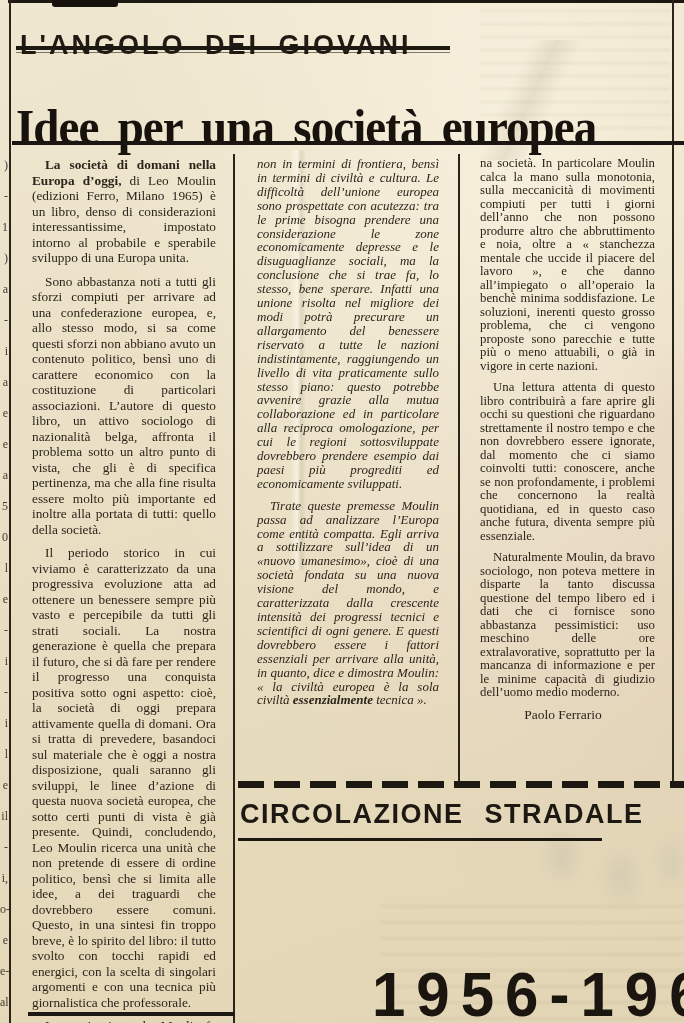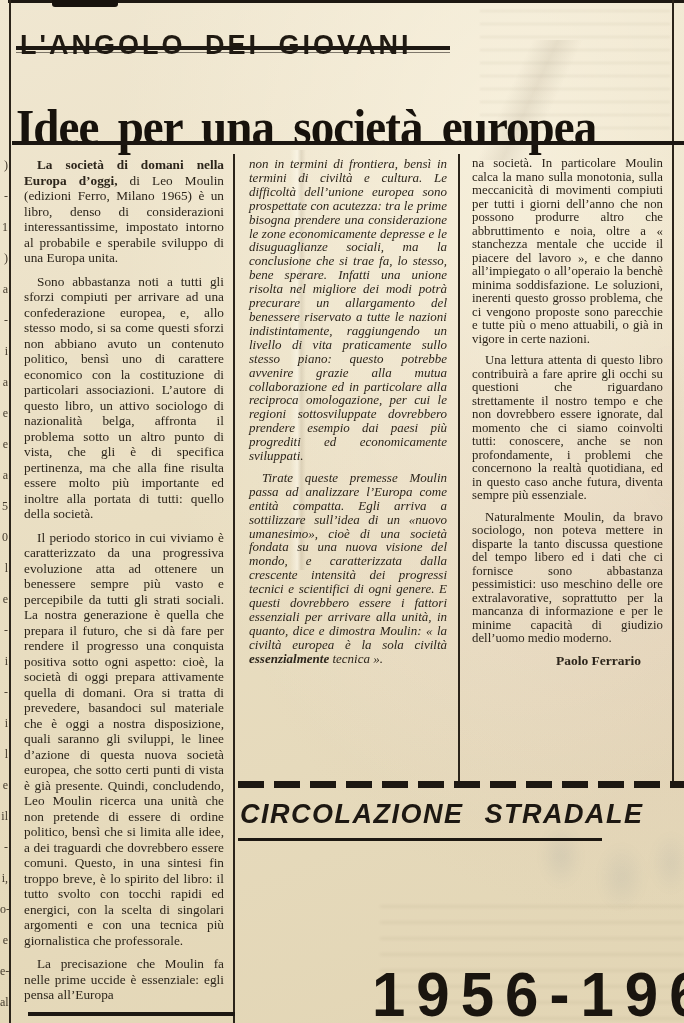--- a/index.html
+++ b/index.html
@@ -53,32 +53,32 @@
     font-size:27px;letter-spacing:3px;word-spacing:9px;color:#201a12;white-space:nowrap;margin-top:29px;}
   .kicker-rule{position:absolute;top:46px;left:16px;width:434px;height:4px;background:#1d1812;}
   .kicker-rule::after{content:"";position:absolute;top:6px;left:0;width:100%;height:1px;background:rgba(29,24,18,.55);}
   .headline{position:absolute;top:64px;left:16px;width:672px;
     font-family:"Liberation Serif", serif;font-weight:bold;font-size:50px;
     letter-spacing:-1px;word-spacing:9px;color:var(--headline-ink);
     transform:scaleX(.94);transform-origin:left top;white-space:nowrap;}
   .headline-rule{position:absolute;top:141px;left:12px;width:672px;height:4px;background:#1b1611;}
   
   .col{position:absolute;top:157px;text-align:justify;color:var(--ink);}
-  .col p{margin:0 4px 8px;text-indent:13px;}
+  .col p{margin:0 12px 8px;text-indent:13px;}
   .col p.flush{text-indent:0;}
   .col-1{left:20px;width:208px;font-size:13.3px;line-height:15.5px;}
   .col-2{left:245px;width:206px;font-size:13px;line-height:13.9px;font-style:italic;}
   .col-3{left:468px;width:199px;font-size:12.8px;line-height:13.5px;}
   .lead-bold{font-weight:bold;}
-  .byline{margin-top:12px;text-align:right;padding-right:22px;font-weight:bold;font-size:13.5px;text-indent:0;}
+  .byline{margin-top:12px;text-align:center;padding-right:22px;font-weight:normal;font-size:13.5px;text-indent:0;}
   
   .dashed-rule{position:absolute;top:781px;left:238px;width:446px;height:7px;
     background:repeating-linear-gradient(90deg,#1d1812 0 26px,transparent 26px 36px);}
   .kicker2{position:absolute;top:799px;left:240px;
-    font-family:"Liberation Sans", sans-serif;font-weight:bold;font-style:italic;
+    font-family:"Liberation Sans", sans-serif;font-weight:bold;
     font-size:27px;letter-spacing:1.5px;word-spacing:12px;color:#1d1812;white-space:nowrap;}
   .kicker2-rule{position:absolute;top:838px;left:238px;width:364px;height:3px;background:#1d1812;}
   .big-headline-wrap{position:absolute;top:848px;left:236px;width:448px;height:116px;overflow:hidden;}
   .big-headline{font-family:"Liberation Sans", sans-serif;font-weight:bold;font-size:54px;
     color:#17130e;white-space:nowrap;letter-spacing:-1px;
     transform:scale(.85,1.78);transform-origin:left top;display:inline-block;margin-top:2px;}
   .years-wrap{position:absolute;top:958px;left:372px;width:312px;height:65px;overflow:hidden;}
   .years{font-family:"Liberation Sans", sans-serif;font-weight:bold;font-size:60px;
     letter-spacing:11px;color:#1a150f;white-space:nowrap;transform:scaleY(1.06);transform-origin:left top;display:inline-block;}
   .bottom-left-rule{position:absolute;top:1012px;left:28px;width:207px;height:4px;background:#1d1812;}

